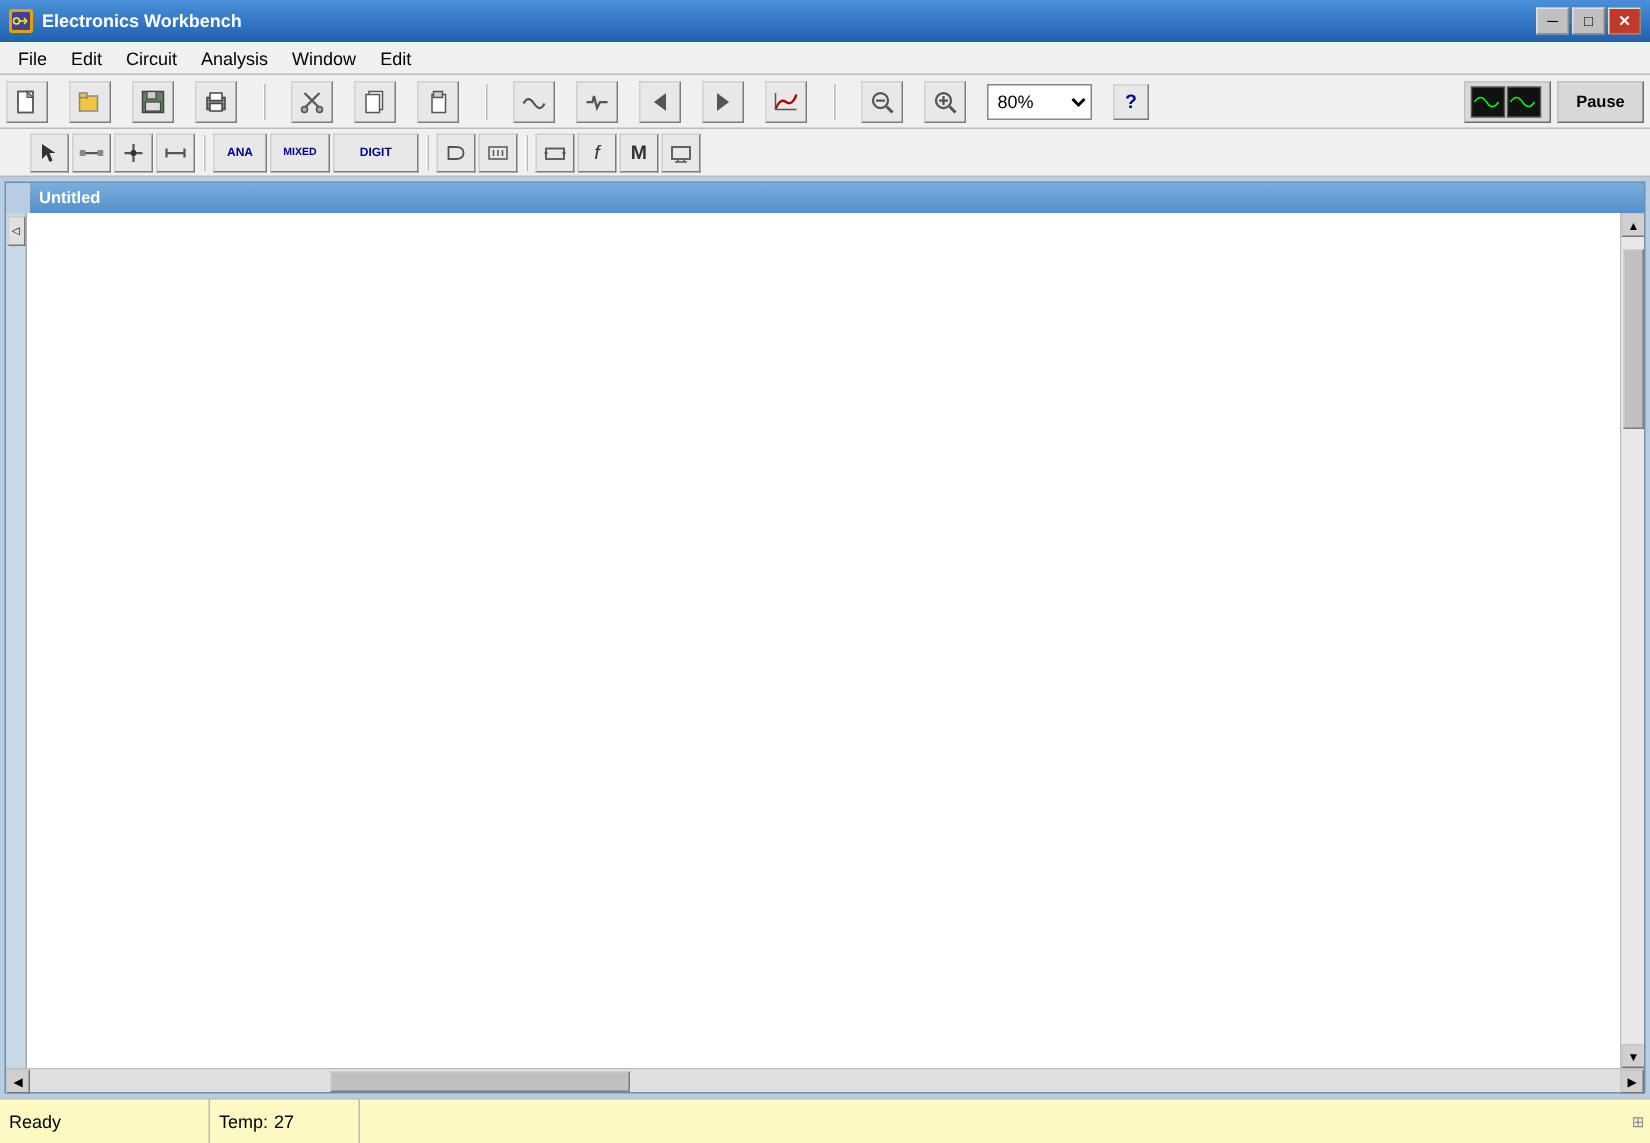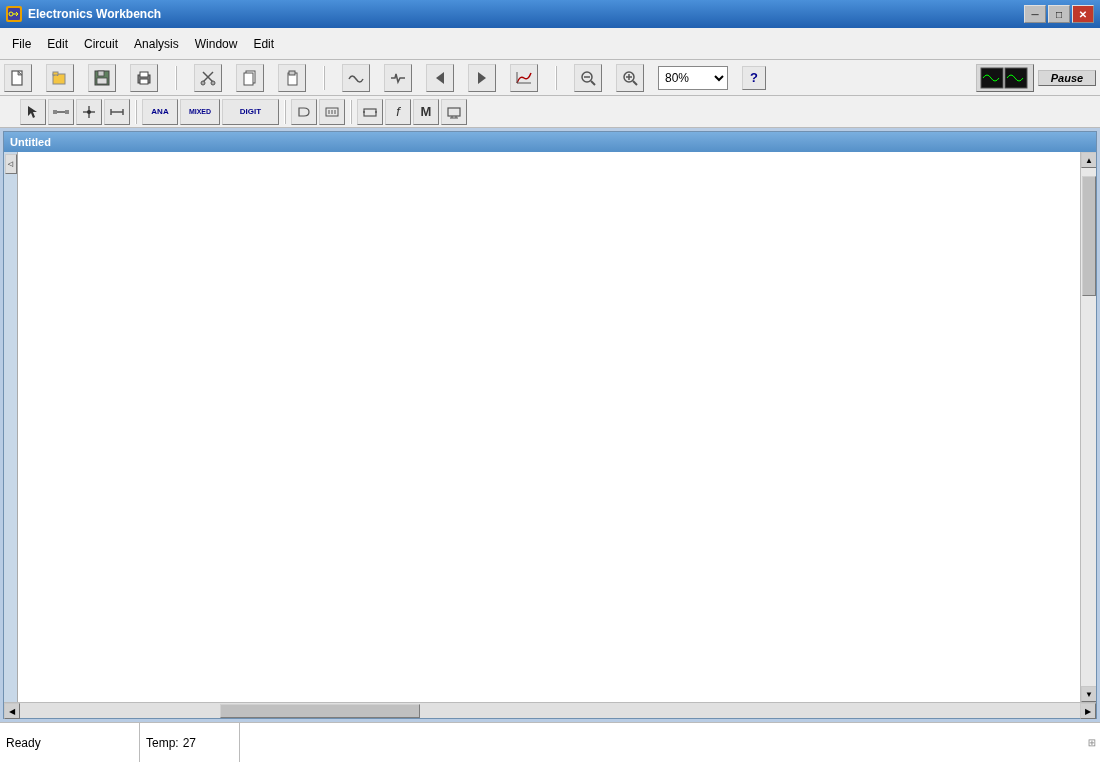--- a/index.html
+++ b/index.html
@@ -61,21 +61,21 @@
       cursor: pointer;
     }
     .title-btn-close {
       background: #c0392b;
       color: white;
     }
 
     
     #menu-bar {
       background: #f0f0f0;
-      height: 32px;
+      height: 22px;
       display: flex;
       align-items: center;
       border-bottom: 1px solid #bbb;
       padding: 0 4px;
     }
     .menu-item {
       padding: 2px 8px;
       cursor: pointer;
       font-size: 12px;
       color: #000;
@@ -376,21 +376,21 @@
 
   <div style="margin-left:auto; display:flex; gap:4px; align-items:center;">
     <div style="width:58px; height:28px; background:#d8d8d8; border:1px outset #c0c0c0; display:flex; align-items:center; justify-content:center; cursor:pointer;">
       <svg width="50" height="22" viewBox="0 0 50 22">
         <rect x="1" y="1" width="22" height="20" fill="#111" stroke="#555" stroke-width="1"></rect>
         <rect x="25" y="1" width="22" height="20" fill="#111" stroke="#555" stroke-width="1"></rect>
         <path d="M3 11 Q7 5 11 11 Q15 17 19 11" fill="none" stroke="#00ff00" stroke-width="1"></path>
         <path d="M27 11 Q31 5 35 11 Q39 17 43 11" fill="none" stroke="#00ff00" stroke-width="1"></path>
       </svg>
     </div>
-    <div style="width:58px; height:16px; background:#d8d8d8; border:1px outset #c0c0c0; display:flex; align-items:center; justify-content:center; cursor:pointer; font-size:11px; font-weight:bold;font-style:italic;">Pause</div>
+    <div style="width:58px; height:28px; background:#d8d8d8; border:1px outset #c0c0c0; display:flex; align-items:center; justify-content:center; cursor:pointer; font-size:11px; font-weight:bold;">Pause</div>
   </div>
 </div>
 
 <div id="toolbar2">
 
   <div class="tb-btn-sm" title="Pointer">
     <svg width="16" height="16" viewBox="0 0 16 16">
         <path d="M3 2 L3 12 L6 9 L8 14 L10 13 L8 8 L12 8 Z" fill="#333"></path>
       </svg>
   </div>
@@ -462,21 +462,21 @@
         <line x1="10" y1="12" x2="10" y2="14" stroke="#555" stroke-width="1"></line>
         <line x1="4" y1="14" x2="12" y2="14" stroke="#555" stroke-width="1"></line>
       </svg>
   </div>
 </div>
 
 <div id="main-area" style="flex:1; display:flex; flex-direction:column; background:#b8cce4; padding:3px; overflow:hidden;">
 
   <div id="circuit-window" style="flex:1; display:flex; flex-direction:column; border:1px solid #7090b0;">
 
-    <div id="circuit-title-bar" style="background:linear-gradient(to bottom,#7aafdf,#5590c8); color:white; font-size:11px; font-weight:bold; padding:2px 6px; height:20px; display:flex; align-items:center;">
+    <div id="circuit-title-bar" style="background:linear-gradient(to bottom,#7aafdf,#5590c8); color:white; font-size:11px; font-weight:bold; padding:2px 6px; height:20px; display:flex; align-items:center;margin-left:16px;">
       <span>Untitled</span>
     </div>
 
     <div style="flex:1; display:flex; overflow:hidden;">
 
       <div style="width:14px; background:#c8d8e8; border-right:1px solid #aaa; display:flex; flex-direction:column; align-items:center; padding-top:2px;">
         <div style="width:12px; height:20px; background:#e0e0e0; border:1px outset #ccc; margin-bottom:2px; display:flex; align-items:center; justify-content:center; font-size:7px; cursor:pointer;">◁</div>
       </div>
 
       <div id="circuit-canvas" style="flex:1; background:white; position:relative; overflow:hidden;">
@@ -494,21 +494,21 @@
     <div style="height:16px; display:flex; background:#e8e8e8; border-top:1px solid #bbb;">
       <div style="width:16px; height:16px; background:#d0d0d0; border:1px outset #c8c8c8; display:flex; align-items:center; justify-content:center; font-size:8px; cursor:pointer;">◀</div>
       <div style="flex:1; position:relative; background:#e0e0e0;">
         <div style="width:200px; height:14px; background:#c0c0c0; border:1px outset #d0d0d0; position:absolute; left:200px; top:1px; cursor:pointer;"></div>
       </div>
       <div style="width:16px; height:16px; background:#d0d0d0; border:1px outset #c8c8c8; display:flex; align-items:center; justify-content:center; font-size:8px; cursor:pointer;">▶</div>
     </div>
   </div>
 </div>
 
-<div id="status-bar" style="height:40px; background:#ffffff; border-top:1px solid #bbb; display:flex; align-items:center; font-size:12px;">
+<div id="status-bar" style="height:30px; background:#fef9c3; border-top:1px solid #bbb; display:flex; align-items:center; font-size:12px;">
   <div class="status-panel" style="padding:0 6px; border-right:1px solid #bbb; min-width:140px; height:100%; display:flex; align-items:center;">
     <span>Ready</span>
   </div>
   <div class="status-panel" style="padding:0 6px; border-right:1px solid #bbb; min-width:100px; height:100%; display:flex; align-items:center; gap:4px;">
     <span>Temp:</span>
     <span>27</span>
   </div>
   <div style="flex:1;"></div>
   <div style="width:16px; height:16px; display:flex; align-items:center; justify-content:center; font-size:10px; color:#888; cursor:nw-resize;">⊞</div>
 </div>

